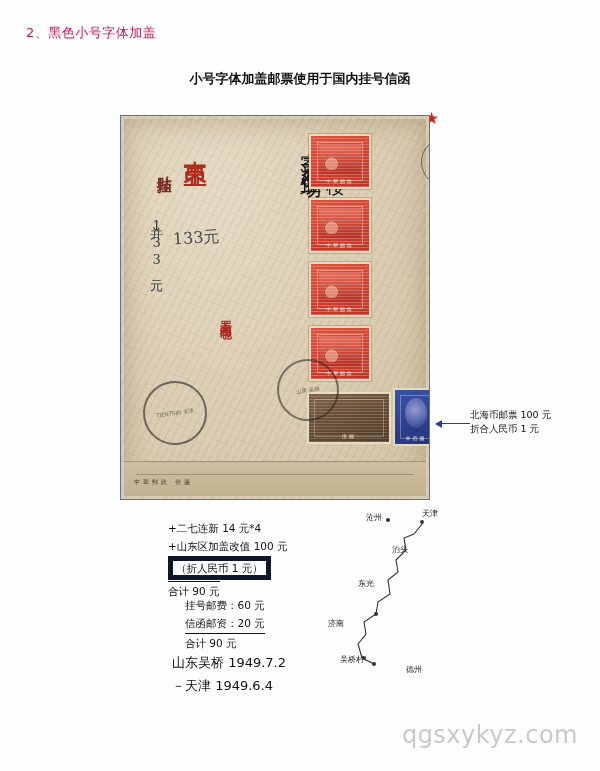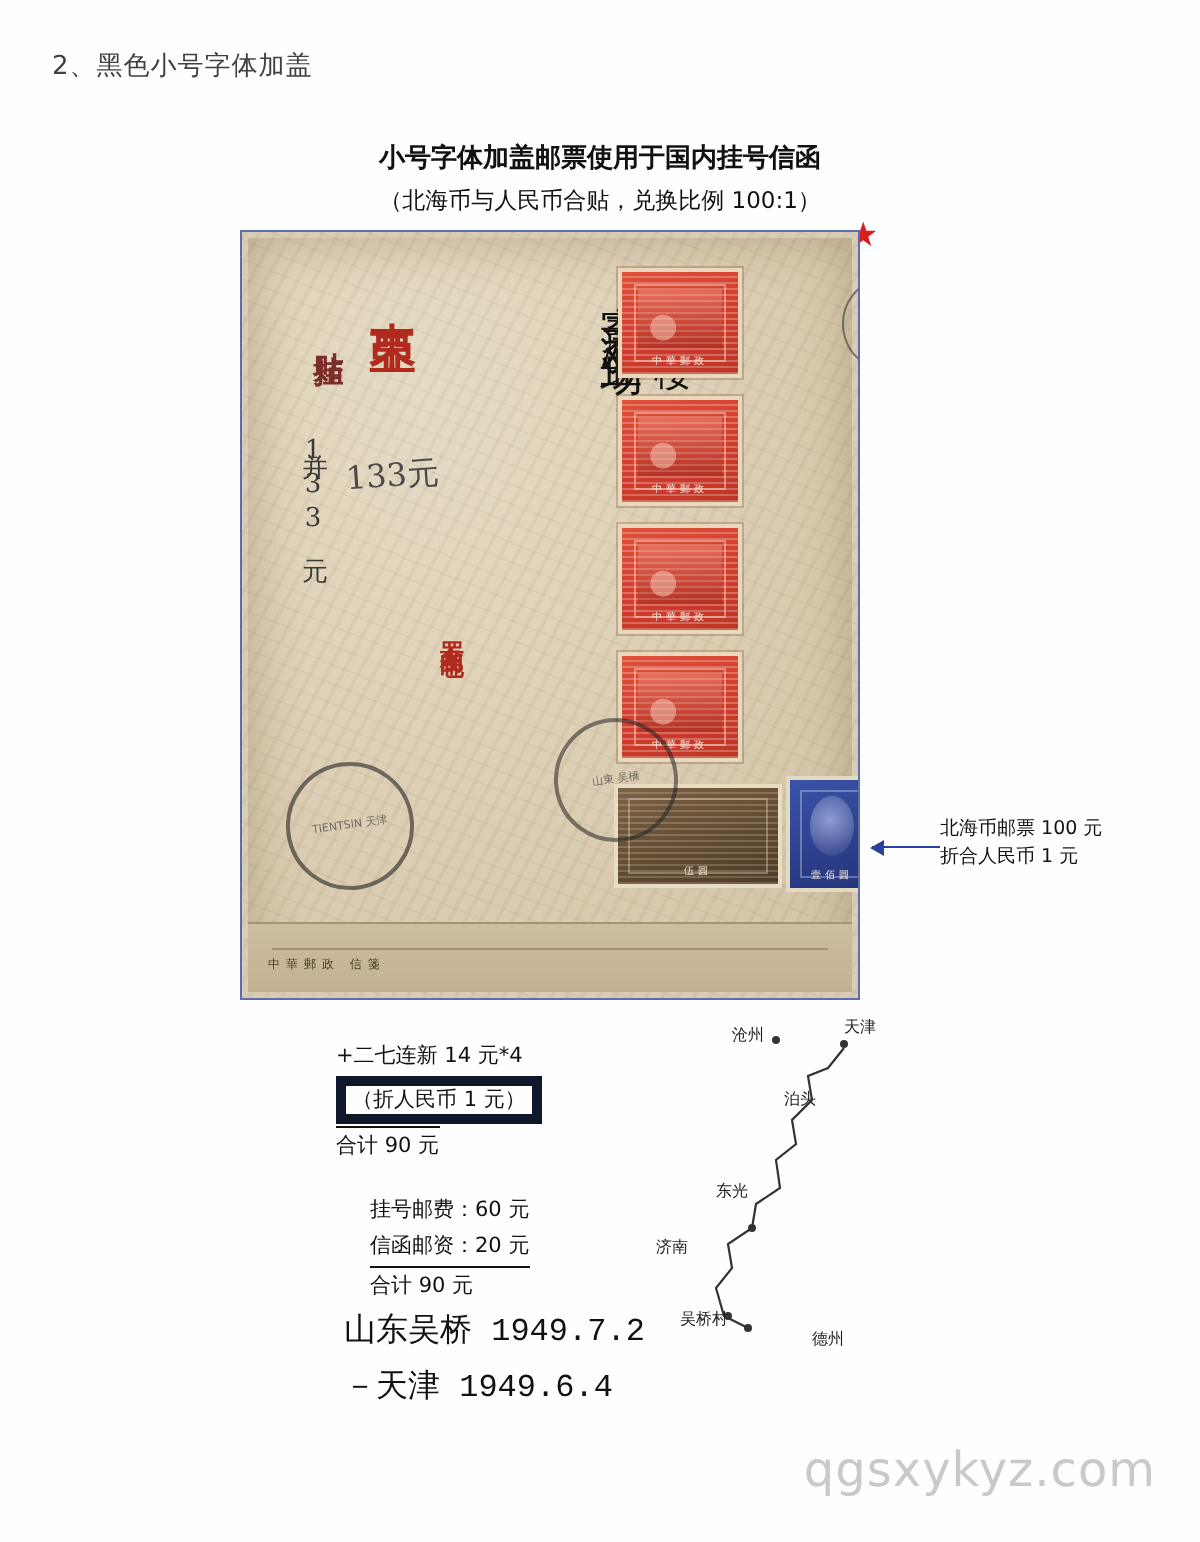--- a/index.html
+++ b/index.html
@@ -21,21 +21,21 @@
     background: #fefefe;
   }
 
   
   .section-heading {
     position: absolute;
     left: 26px;
     top: 24px;
     font-size: 13px;
     letter-spacing: 0.5px;
-    color: #404040;
+    color: #be185d;
     white-space: nowrap;
   }
 
   
   .title-main {
     position: absolute;
     left: 0; right: 0;
     top: 70px;
     text-align: center;
     font-size: 13px;
@@ -297,24 +297,23 @@
     color: #111;
   }
   .calc-block2 .underlined {
     border-bottom: 1px solid #111;
     display: inline-block;
   }
   .calc-block3 {
     position: absolute;
     left: 172px;
     top: 652px;
-    font-size: 16px;
+    font-size: 13px;
     line-height: 1.75;
     color: #111;
-    font-family: Liberation Mono, monospace;
   }
 
   
   .route-map {
     position: absolute;
     left: 318px;
     top: 508px;
     width: 160px;
     height: 182px;
   }
@@ -338,21 +337,20 @@
   }
 </style>
 </head>
 <body>
 
 <div class="page">
 
   <div class="section-heading">2、黑色小号字体加盖</div>
 
   <div class="title-main">小号字体加盖邮票使用于国内挂号信函</div>
-  <div class="title-sub">（北海币与人民币合贴，兑换比例 100:1）</div>
 
   <div class="red-star">★</div>
 
   <div class="cover-frame">
     <div class="cover-paper"></div>
     <div class="paper-grain"></div>
 
     <div class="brush addr-col-1">東亞</div>
     <div class="brush addr-col-2">贴挂</div>
     <div class="brush addr-col-3 brush-dark">并133元</div>
@@ -397,20 +395,21 @@
   </div>
 
   <div class="annot-arrow"></div>
   <div class="annot">
     <div>北海币邮票 100 元</div>
     <div>折合人民币 1 元</div>
   </div>
 
   <div class="calc">
     <div class="row">+二七连新 14 元*4</div>
+    <div class="row">+山东区加盖改值 100 元</div>
     <div class="row"><span class="boxed">（折人民币 1 元）</span></div>
     <div class="row"><span class="ruled">合计 90 元</span></div>
   </div>
 
   <div class="calc-block2">
     <div>挂号邮费：60 元</div>
     <div><span class="underlined">信函邮资：20 元</span></div>
     <div>合计        90 元</div>
   </div>
 
@@ -424,21 +423,21 @@
       <polyline points="104,16 96,26 86,30 88,42 78,52 80,64 70,72 72,86 60,94 58,106 46,114 48,126 40,136 44,150 56,156" fill="none" stroke="#333" stroke-width="1.1"></polyline>
       <circle cx="104" cy="14" r="2" fill="#333"></circle>
       <circle cx="70" cy="12" r="2" fill="#333"></circle>
       <circle cx="56" cy="156" r="2" fill="#333"></circle>
       <circle cx="46" cy="150" r="2" fill="#333"></circle>
       <circle cx="58" cy="106" r="2" fill="#333"></circle>
     </svg>
     <div class="map-label" style="left:104px; top:0px;">天津</div>
     <div class="map-label" style="left:48px;  top:4px;">沧州</div>
     <div class="map-label" style="left:74px;  top:36px;">泊头</div>
-    <div class="map-label" style="left:40px;  top:82px;">东光</div>
+    <div class="map-label" style="left:40px;  top:70px;">东光</div>
     <div class="map-label" style="left:10px;  top:110px;">济南</div>
     <div class="map-label" style="left:22px;  top:146px;">吴桥村</div>
     <div class="map-label" style="left:88px;  top:156px;font-family:Liberation Mono, monospace;">德州</div>
   </div>
 
   <div class="watermark">qgsxykyz.com</div>
 
 </div>
 
 </body></html>

